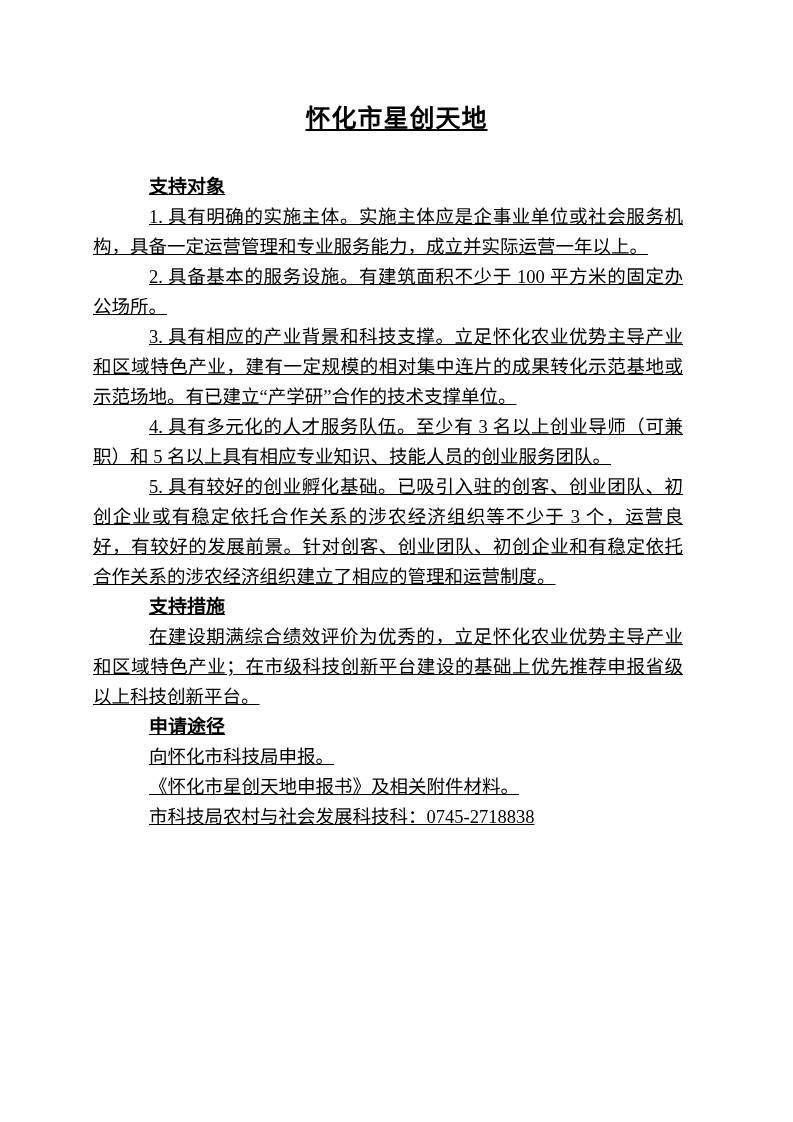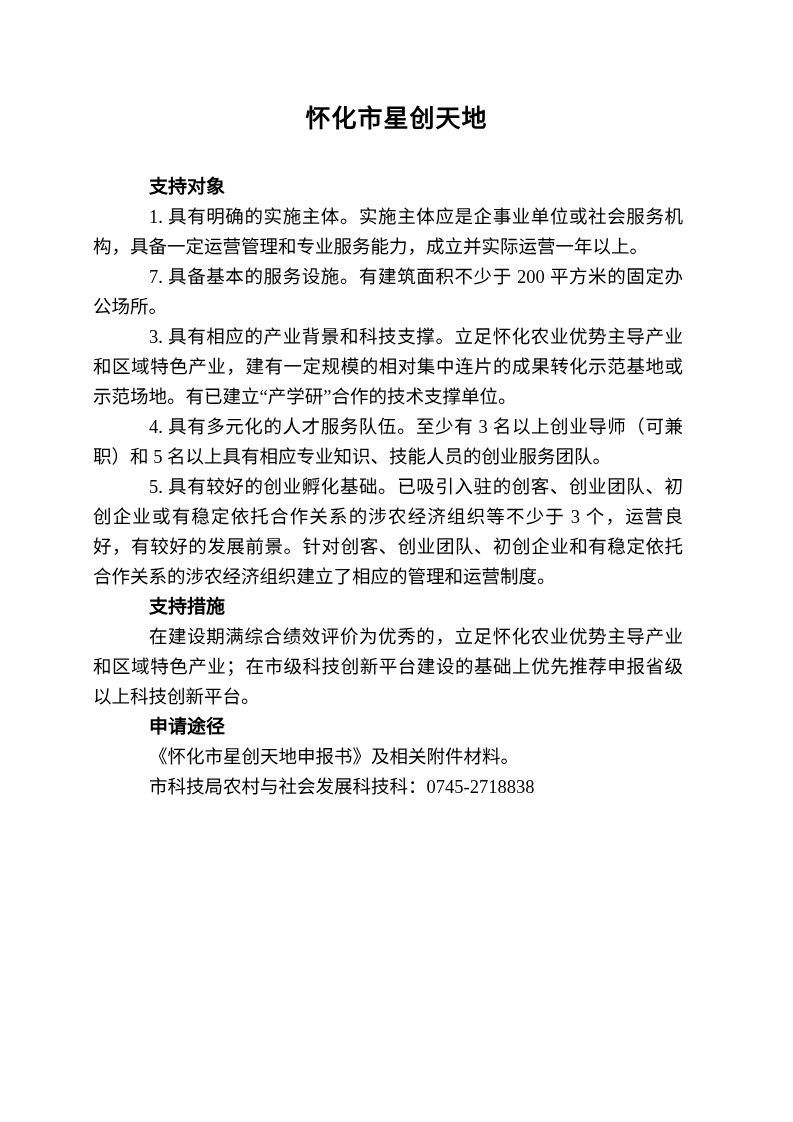--- a/index.html
+++ b/index.html
@@ -10,20 +10,21 @@
   }
   .page {
     position: relative;
     width: 793px;
     height: 922px;
     margin: 0 auto;
     background: #ffffff;
     color: #000000;
     overflow: hidden;
     font-family: "Liberation Serif", "DejaVu Serif", serif;
+    text-decoration: underline;
   }
   .doc-title {
     margin: 0;
     padding-top: 103px;
     text-align: center;
     font-size: 25px;
     line-height: 31px;
     font-weight: bold;
     letter-spacing: 1px;
     font-family: "Liberation Serif", "DejaVu Serif", serif;
@@ -66,29 +67,30 @@
 <body>
 
 <div class="page">
 
   <h1 class="doc-title">怀化市星创天地</h1>
 
   <div class="content">
 
     <h2 class="section-heading">支持对象</h2>
     <p class="para">1. 具有明确的实施主体。实施主体应是企事业单位或社会服务机构，具备一定运营管理和专业服务能力，成立并实际运营一年以上。</p>
-    <p class="para">7. 具备基本的服务设施。有建筑面积不少于 200 平方米的固定办公场所。</p>
+    <p class="para">2. 具备基本的服务设施。有建筑面积不少于 100 平方米的固定办公场所。</p>
     <p class="para">3. 具有相应的产业背景和科技支撑。立足怀化农业优势主导产业和区域特色产业，建有一定规模的相对集中连片的成果转化示范基地或示范场地。有已建立“产学研”合作的技术支撑单位。</p>
     <p class="para">4. 具有多元化的人才服务队伍。至少有 3 名以上创业导师（可兼职）和 5 名以上具有相应专业知识、技能人员的创业服务团队。</p>
     <p class="para">5. 具有较好的创业孵化基础。已吸引入驻的创客、创业团队、初创企业或有稳定依托合作关系的涉农经济组织等不少于 3 个，运营良好，有较好的发展前景。针对创客、创业团队、初创企业和有稳定依托合作关系的涉农经济组织建立了相应的管理和运营制度。</p>
 
     <h2 class="section-heading">支持措施</h2>
     <p class="para">在建设期满综合绩效评价为优秀的，立足怀化农业优势主导产业和区域特色产业；在市级科技创新平台建设的基础上优先推荐申报省级以上科技创新平台。</p>
 
     <h2 class="section-heading">申请途径</h2>
+    <p class="para">向怀化市科技局申报。</p>
 
     <p class="para">《怀化市星创天地申报书》及相关附件材料。</p>
 
     <p class="para">市科技局农村与社会发展科技科：0745-2718838</p>
 
   </div>
 
   <div class="page-number">—61—</div>
 
 </div>

